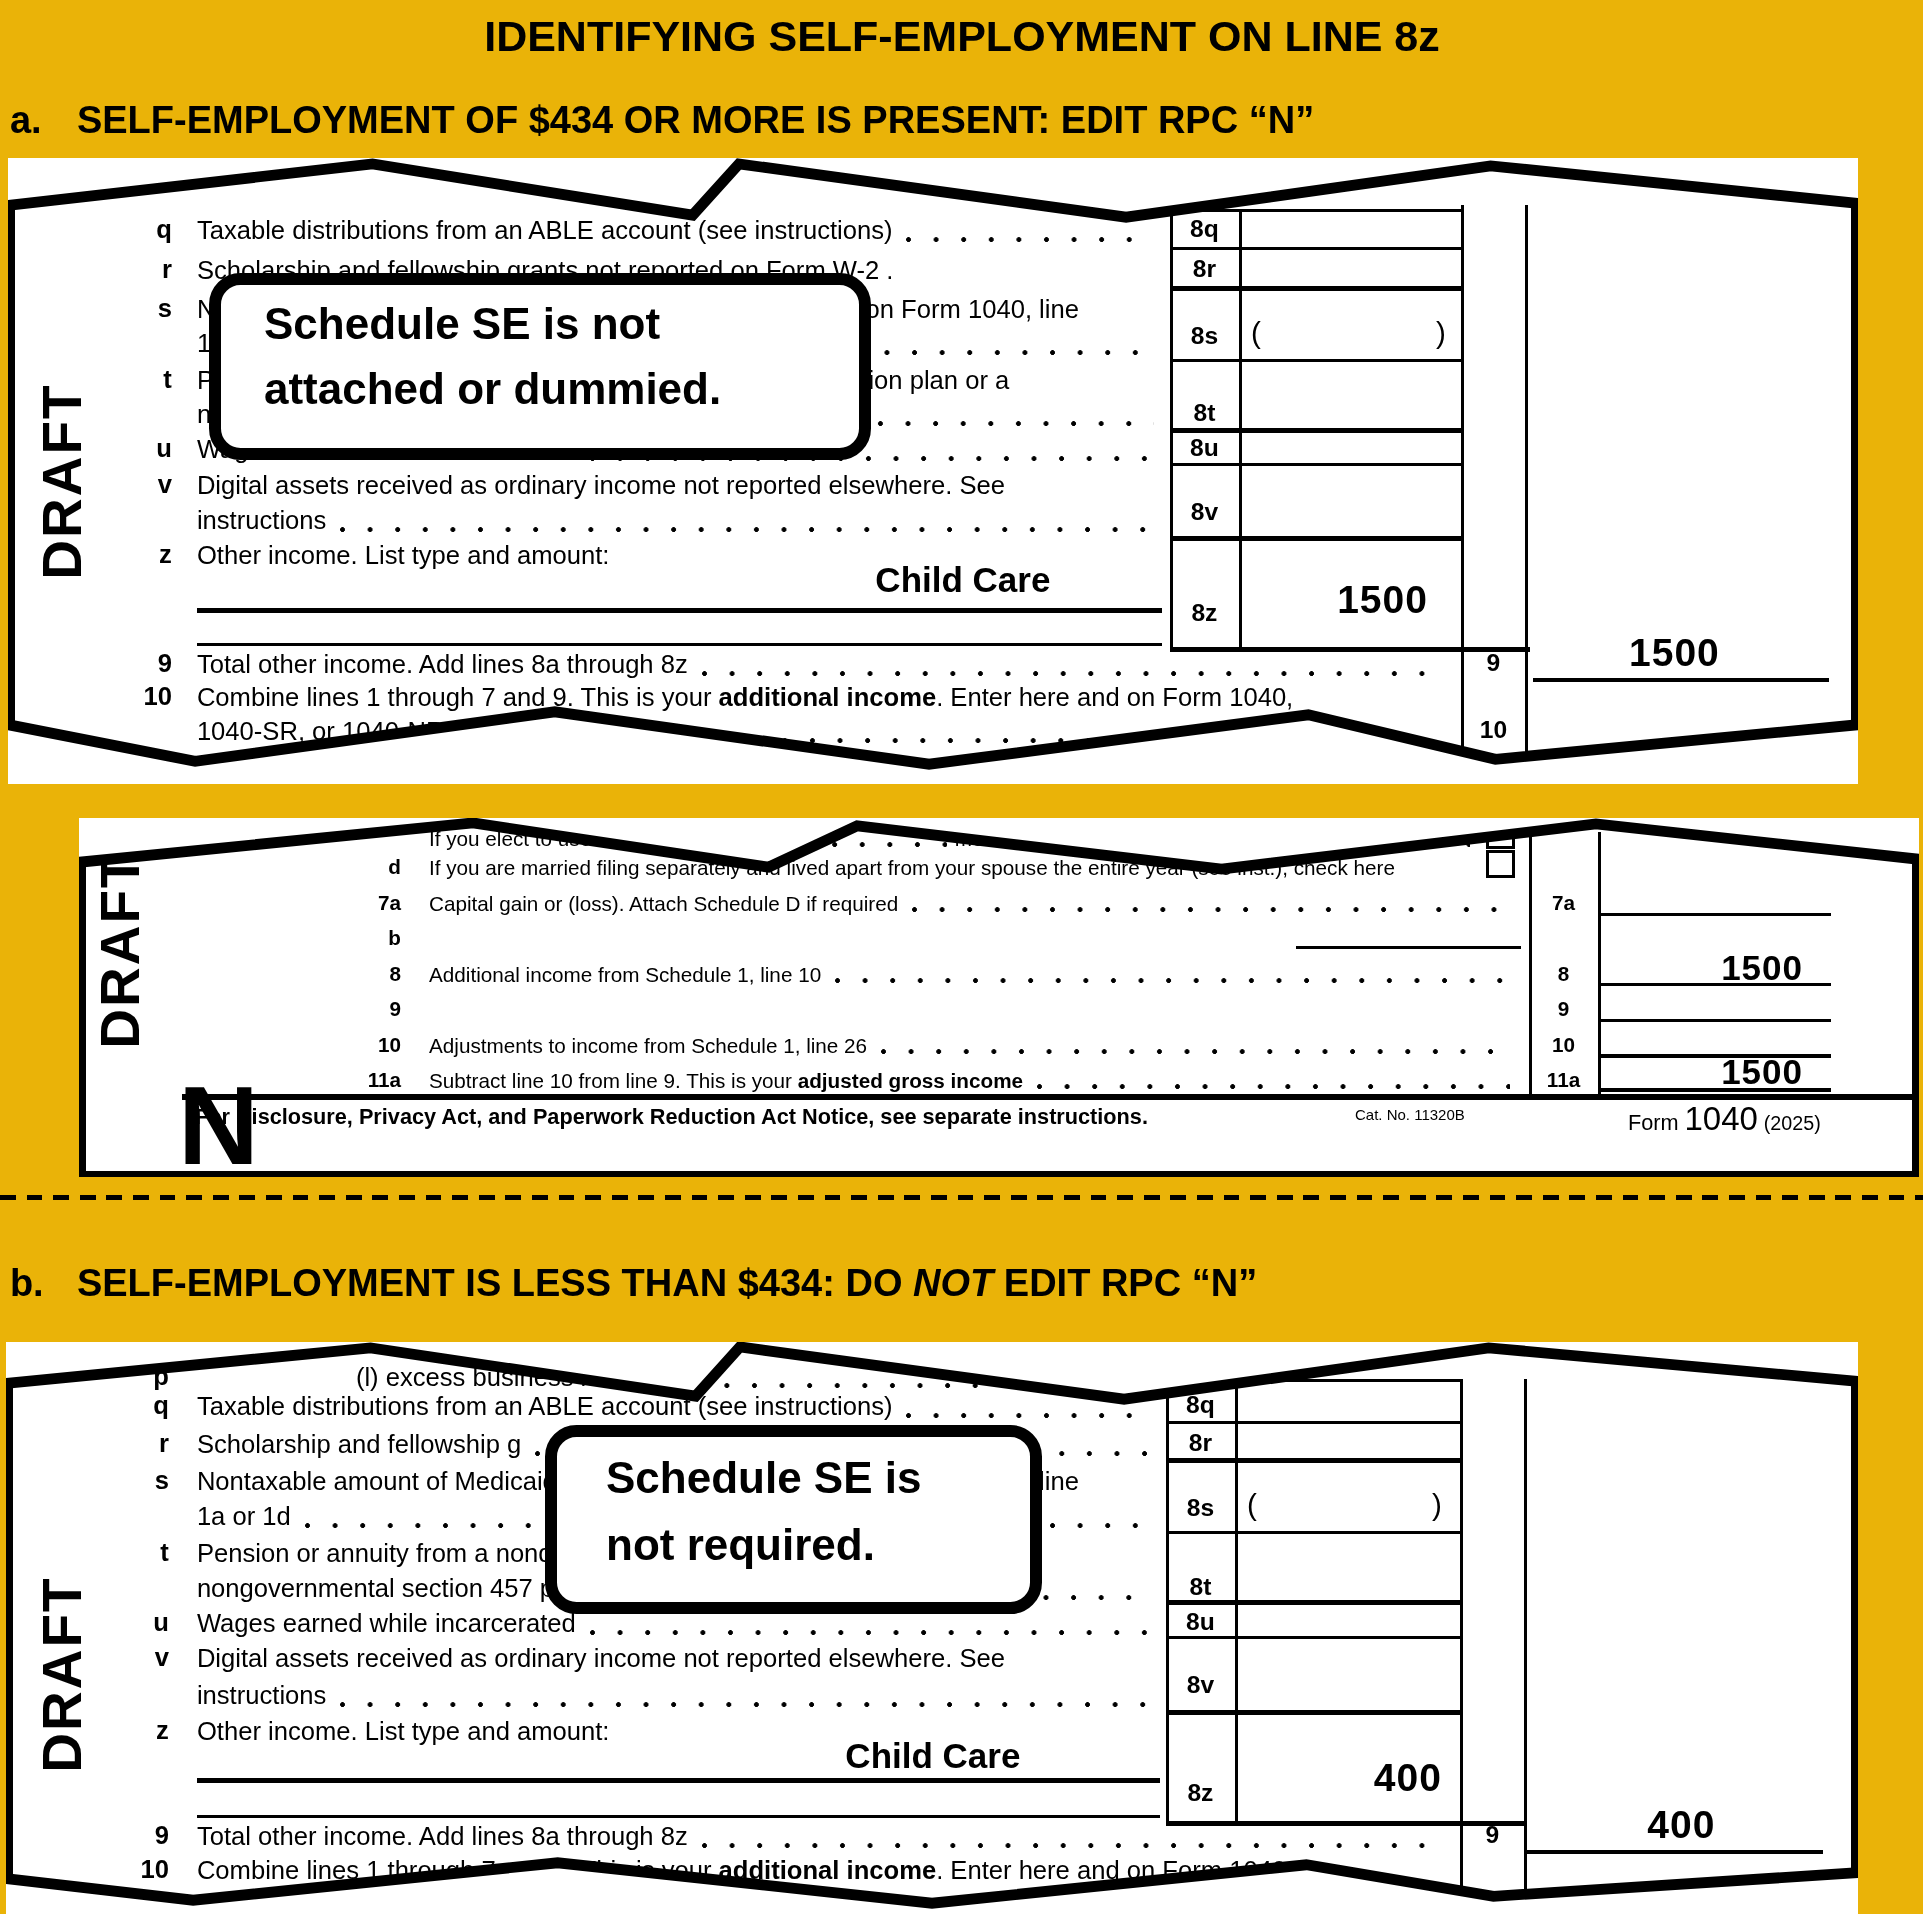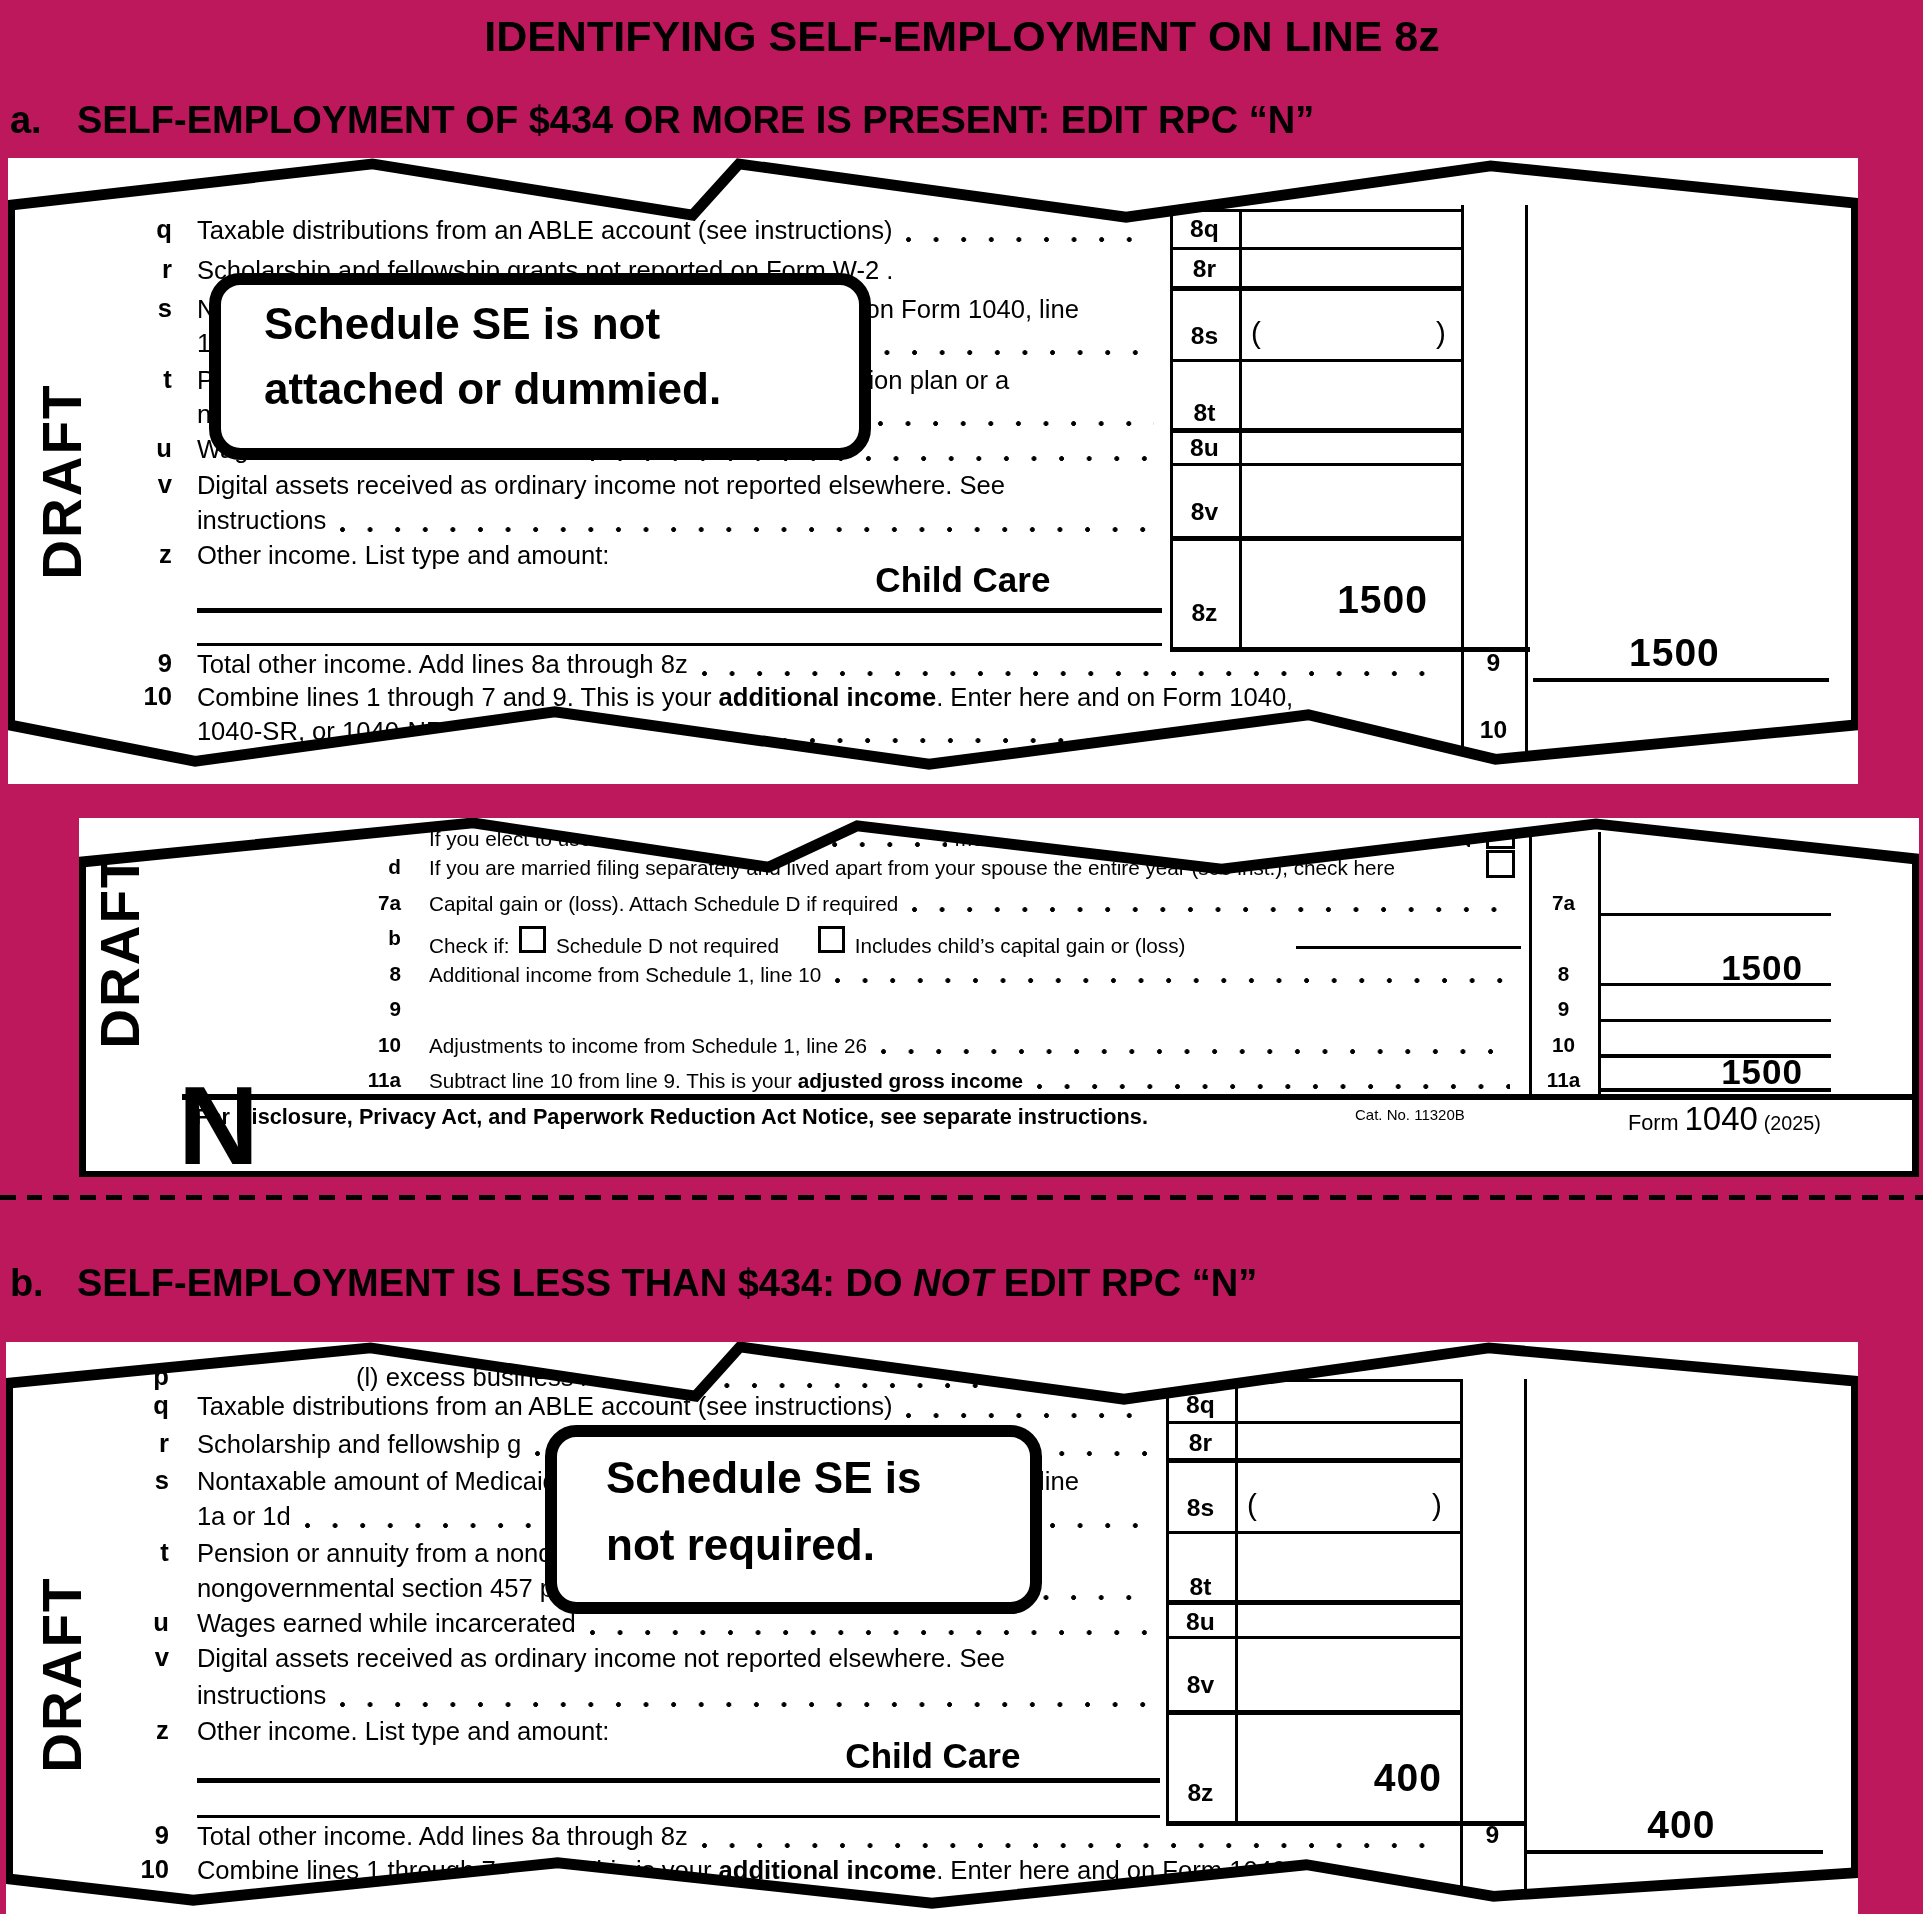--- a/index.html
+++ b/index.html
@@ -1,16 +1,16 @@
 <!DOCTYPE html>
 <html><head>
 <meta charset="utf-8">
 <style>
   html,body{margin:0;padding:0;background:#fff;}
-  #page{position:relative;width:1924px;height:1915px;background:#be185d;overflow:hidden;
+  #page{position:relative;width:1924px;height:1915px;background:#eab308;overflow:hidden;
         font-family:"Liberation Sans", sans-serif;color:#000;}
   
   .doc-title{position:absolute;left:0;top:11.8px;width:100%;text-align:center;
              font-size:43px;font-weight:bold;letter-spacing:0px;}
   .sec-head{position:absolute;display:flex;font-size:38px;font-weight:bold;white-space:pre;}
   .sec-index{width:67px;}
   
   .form-box{position:absolute;background:#fff;}
   .bL{position:absolute;left:0;top:0;bottom:0;width:6.9px;background:#000;}
   .bR{position:absolute;right:0;top:0;bottom:0;width:6.9px;background:#000;}
@@ -200,27 +200,20 @@
     </div>
     <div class="checkbox" style="left:1407px;top:31.5px;"></div>
 
     <div class="fletter f2letter" style="left:261px;top:73px;">7a</div>
     <div class="fline f2line" style="left:350px;top:73px;width:1089px;">
       <span class="txt">Capital gain or (loss). Attach Schedule D if required</span>
         <span class="dots"></span>
     </div>
 
     <div class="fletter f2letter" style="left:261px;top:108px;">b</div>
-    <div class="fline f2line" style="left:350px;top:108px;width:1089px;">
-      <span class="txt">Check if:</span>
-      <span class="cbi"></span>
-      <span class="txt">Schedule D not required</span>
-      <span class="cbi" style="margin-left:39px;"></span>
-      <span class="txt">Includes child’s capital gain or (loss)</span>
-    </div>
     <div class="wline" style="left:1217px;top:128px;width:225px;height:3px;"></div>
 
     <div class="fletter f2letter" style="left:261px;top:144px;">8</div>
     <div class="fline f2line" style="left:350px;top:144px;width:1089px;">
       <span class="txt">Additional income from Schedule 1, line 10</span>
         <span class="dots"></span>
     </div>
 
     <div class="fletter f2letter" style="left:261px;top:179px;">9</div>
 

